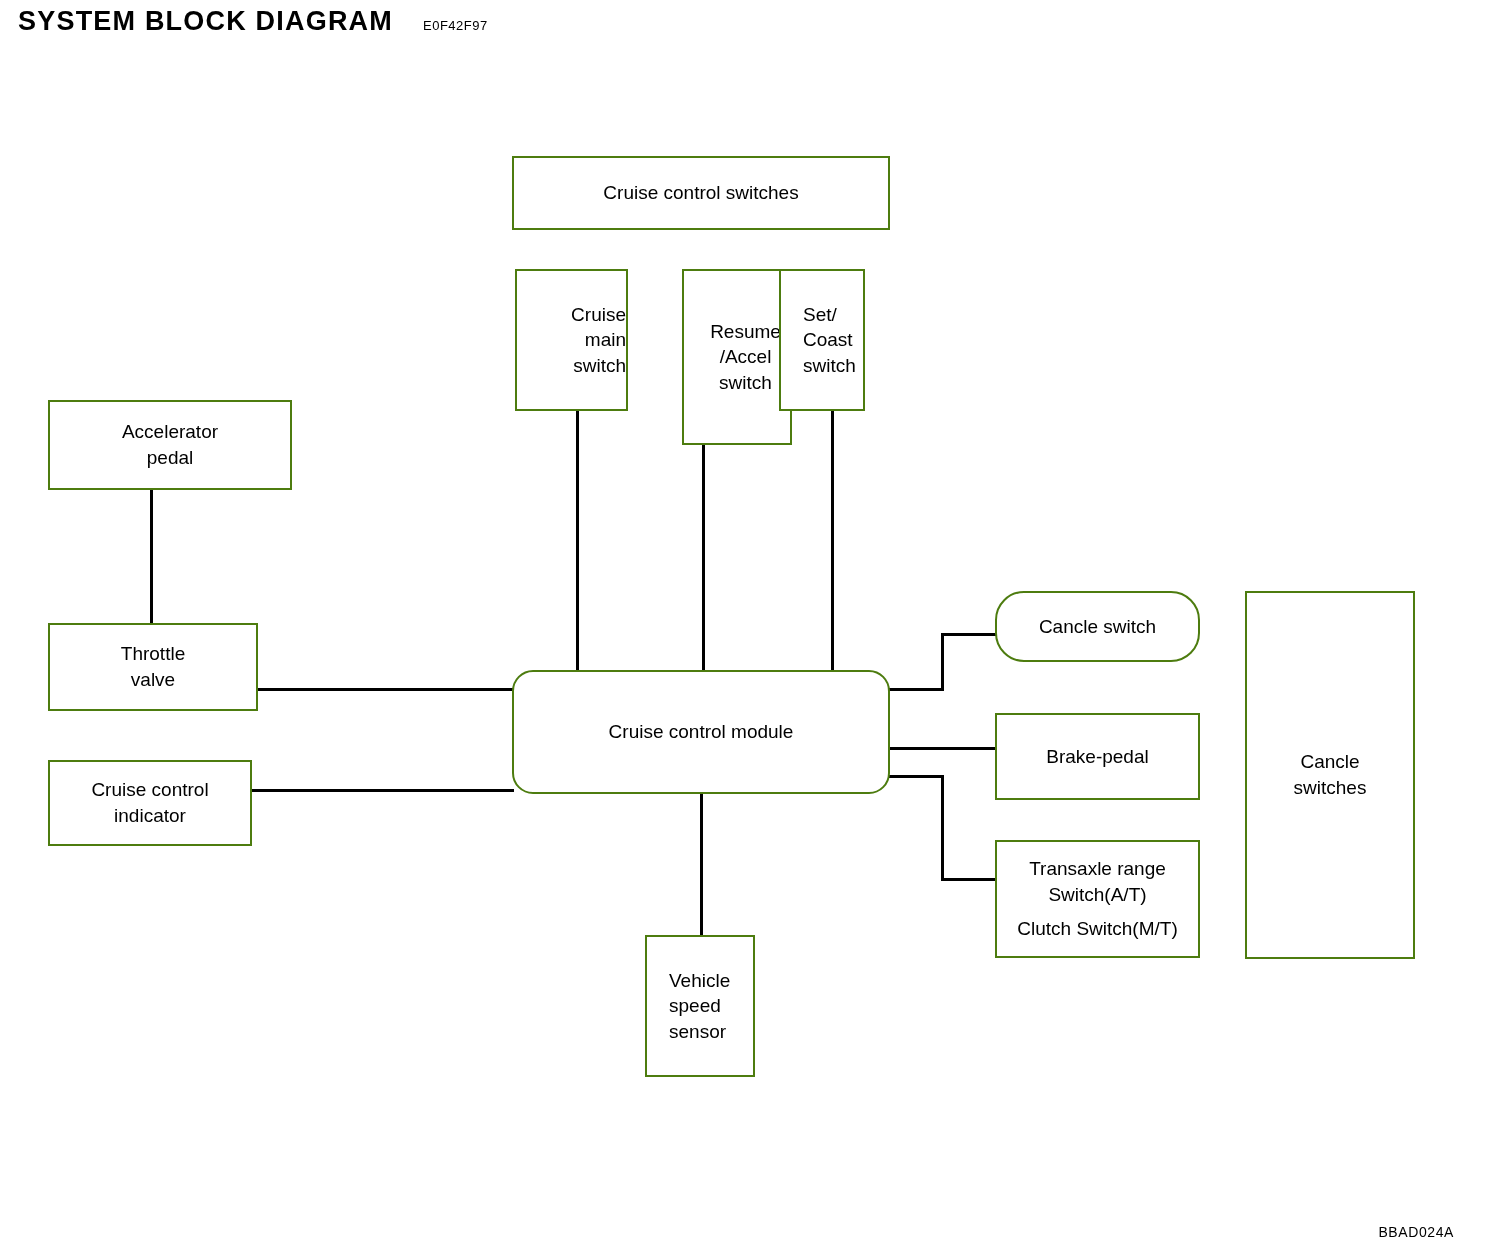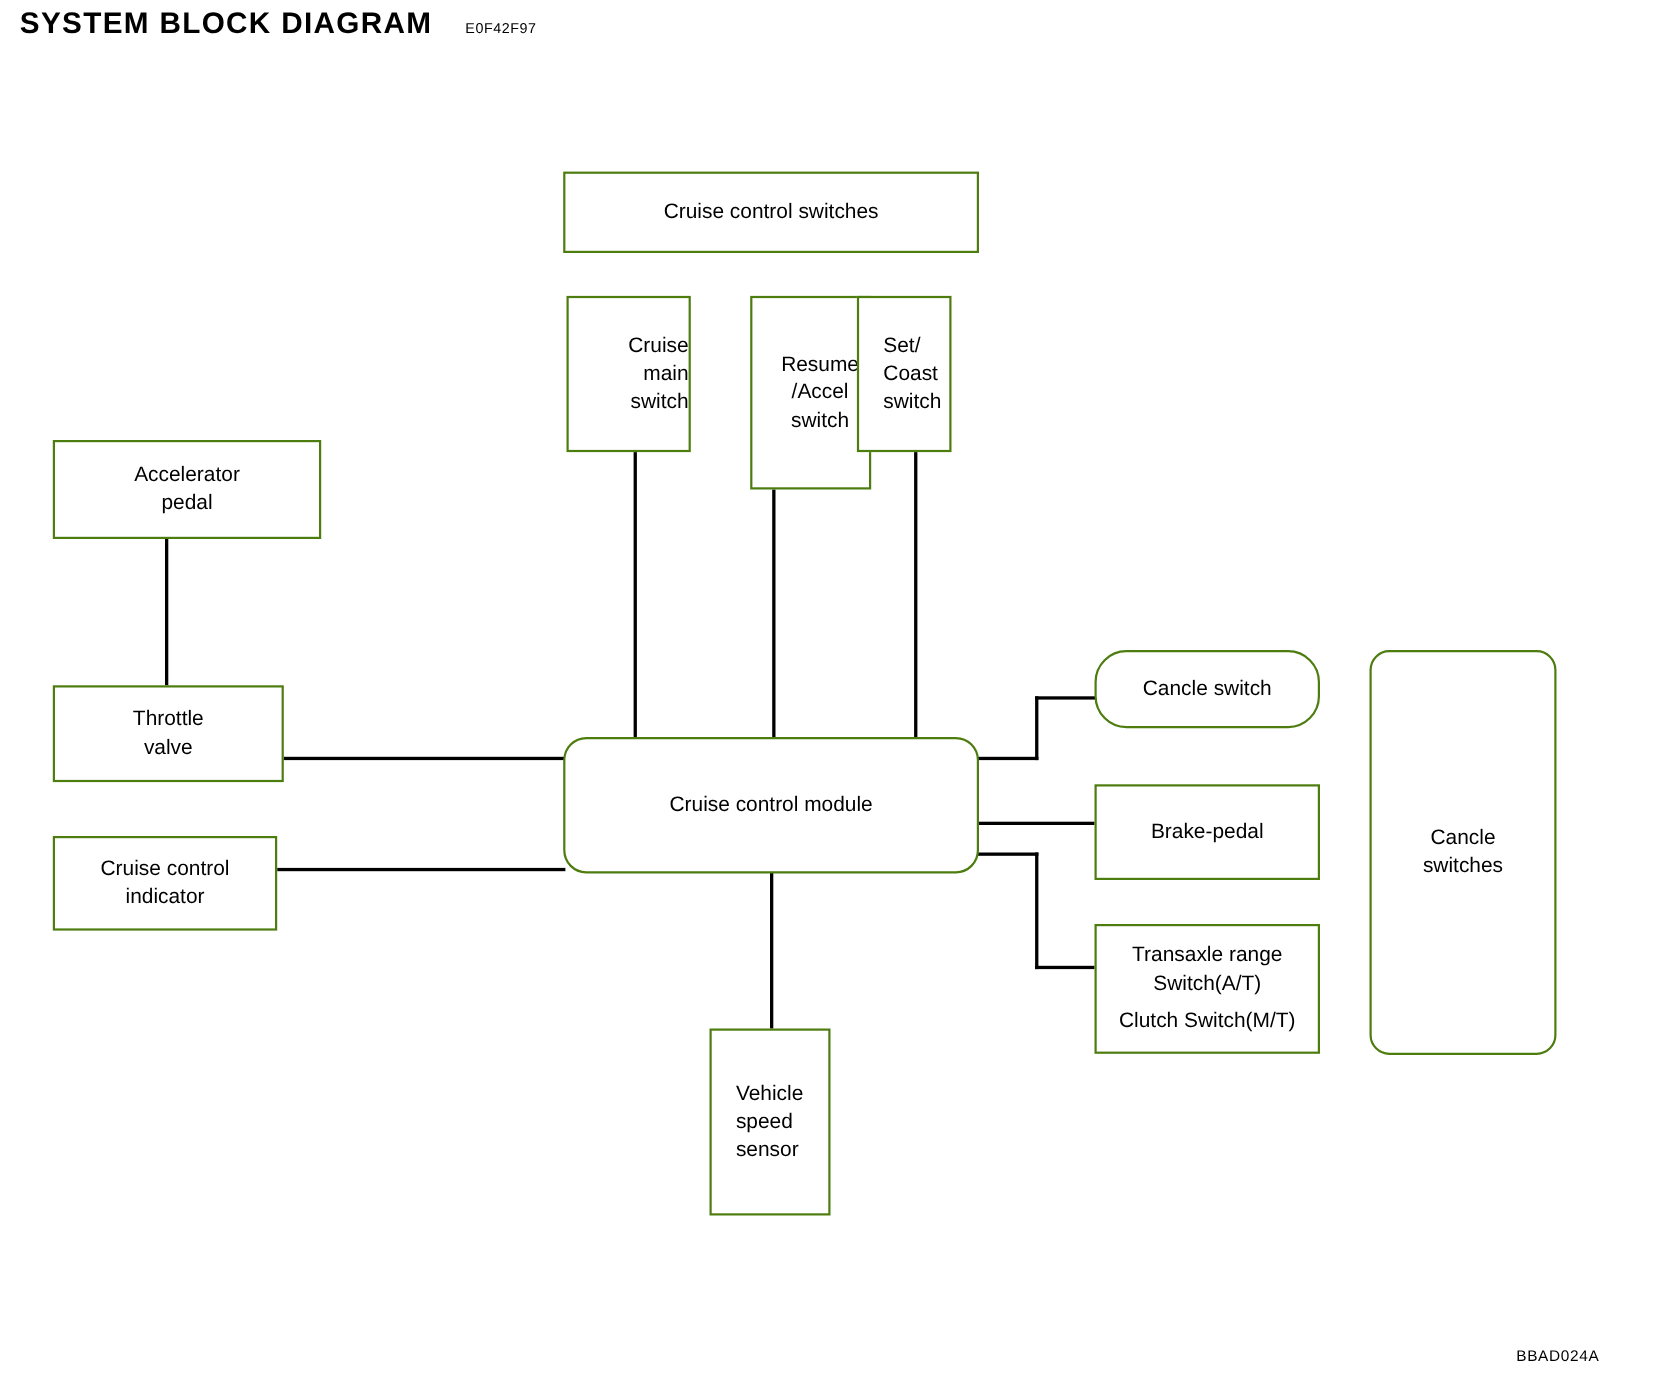--- a/index.html
+++ b/index.html
@@ -144,40 +144,40 @@
 
   <div class="block" style="left:48px; top:760px; width:204px; height:86px;">
     <span class="line">Cruise control</span>
     <span class="line">indicator</span>
   </div>
 
   <div class="block" style="left:512px; top:670px; width:378px; height:124px;border-radius:21px;">
     <span class="line">Cruise control module</span>
   </div>
 
-  <div class="block" style="left:645px; top:935px; width:110px; height:170px; align-items:flex-start; padding-left:22px;">
+  <div class="block" style="left:645px; top:935px; width:110px; height:142px; align-items:flex-start; padding-left:22px;">
     <span class="line">Vehicle</span>
     <span class="line">speed</span>
     <span class="line">sensor</span>
   </div>
 
   <div class="block" style="left:995px; top:591px; width:205px; height:71px;border-radius:29px;">
     <span class="line">Cancle switch</span>
   </div>
 
   <div class="block" style="left:995px; top:713px; width:205px; height:87px;">
     <span class="line">Brake-pedal</span>
   </div>
 
   <div class="block" style="left:995px; top:840px; width:205px; height:118px;">
     <span class="line">Transaxle range</span>
     <span class="line">Switch(A/T)</span>
     <span class="line" style="margin-top:9px;">Clutch Switch(M/T)</span>
   </div>
 
-  <div class="block" style="left:1245px; top:591px; width:170px; height:368px;border-radius:18px;">
+  <div class="block" style="left:1245px; top:591px; width:170px; height:368px;">
     <span class="line">Cancle</span>
     <span class="line">switches</span>
   </div>
 
   <div id="footer-code">BBAD024A</div>
 
 </div>
 
 </body></html>

